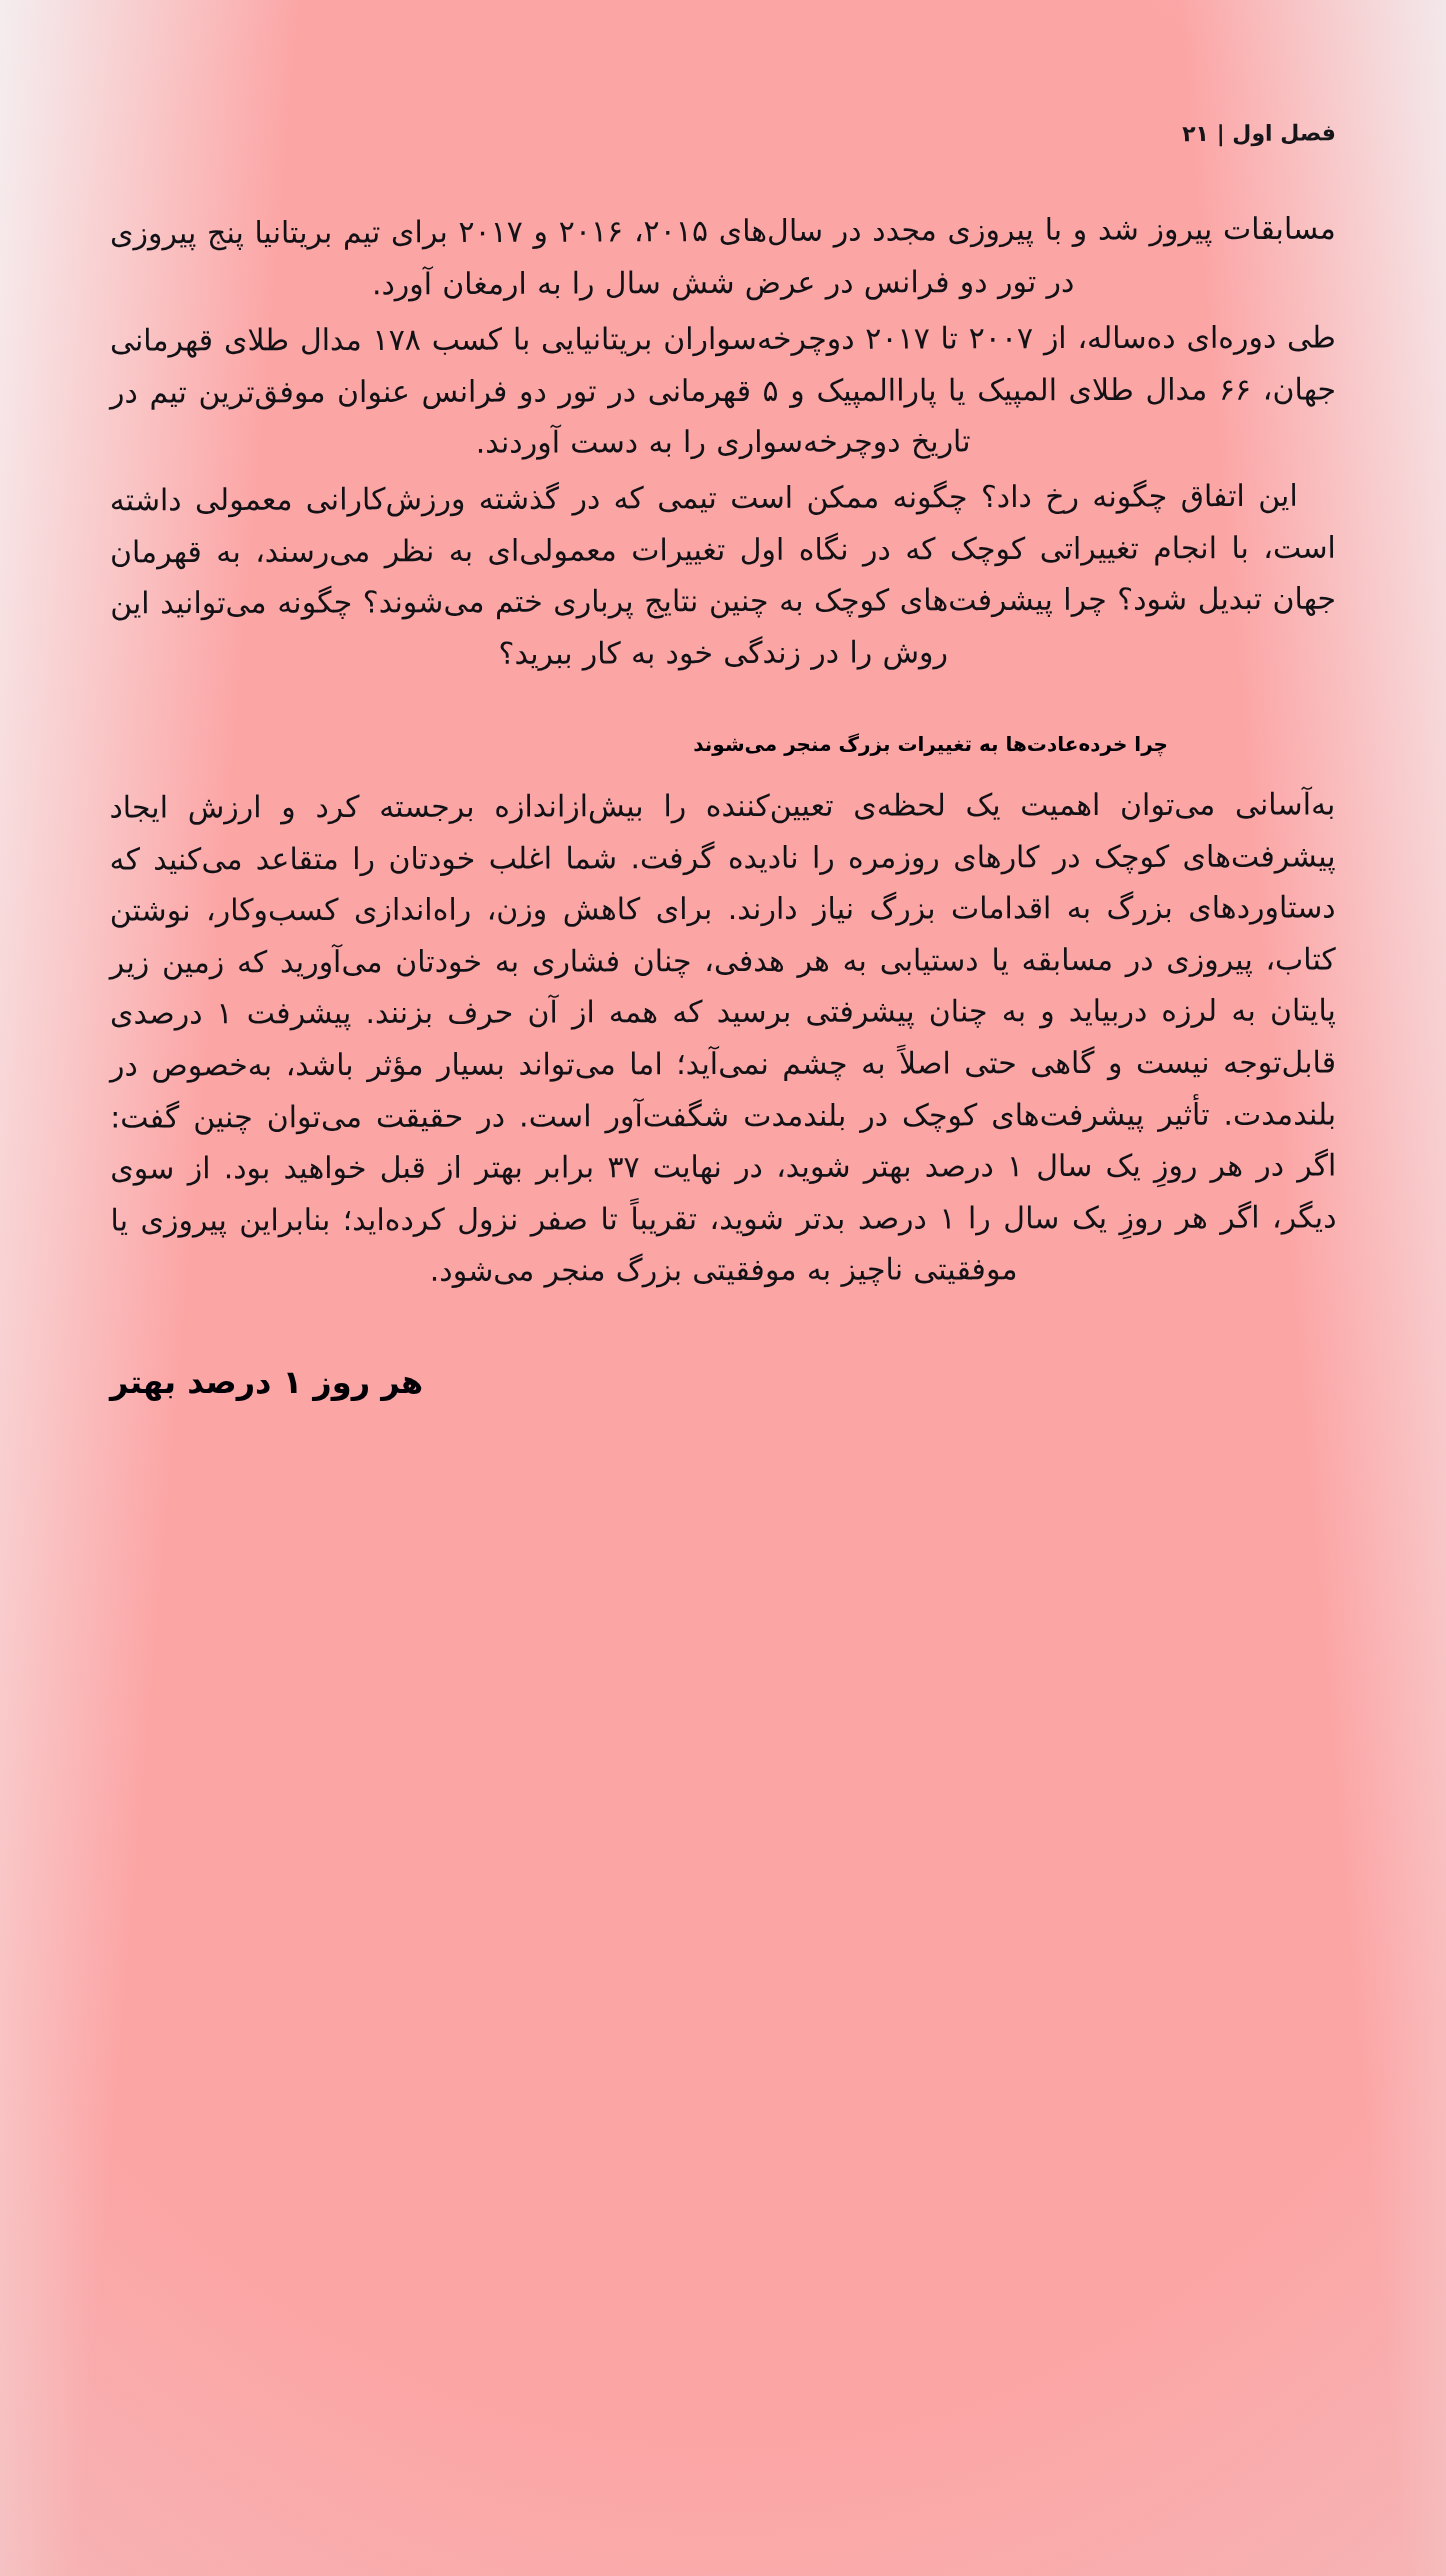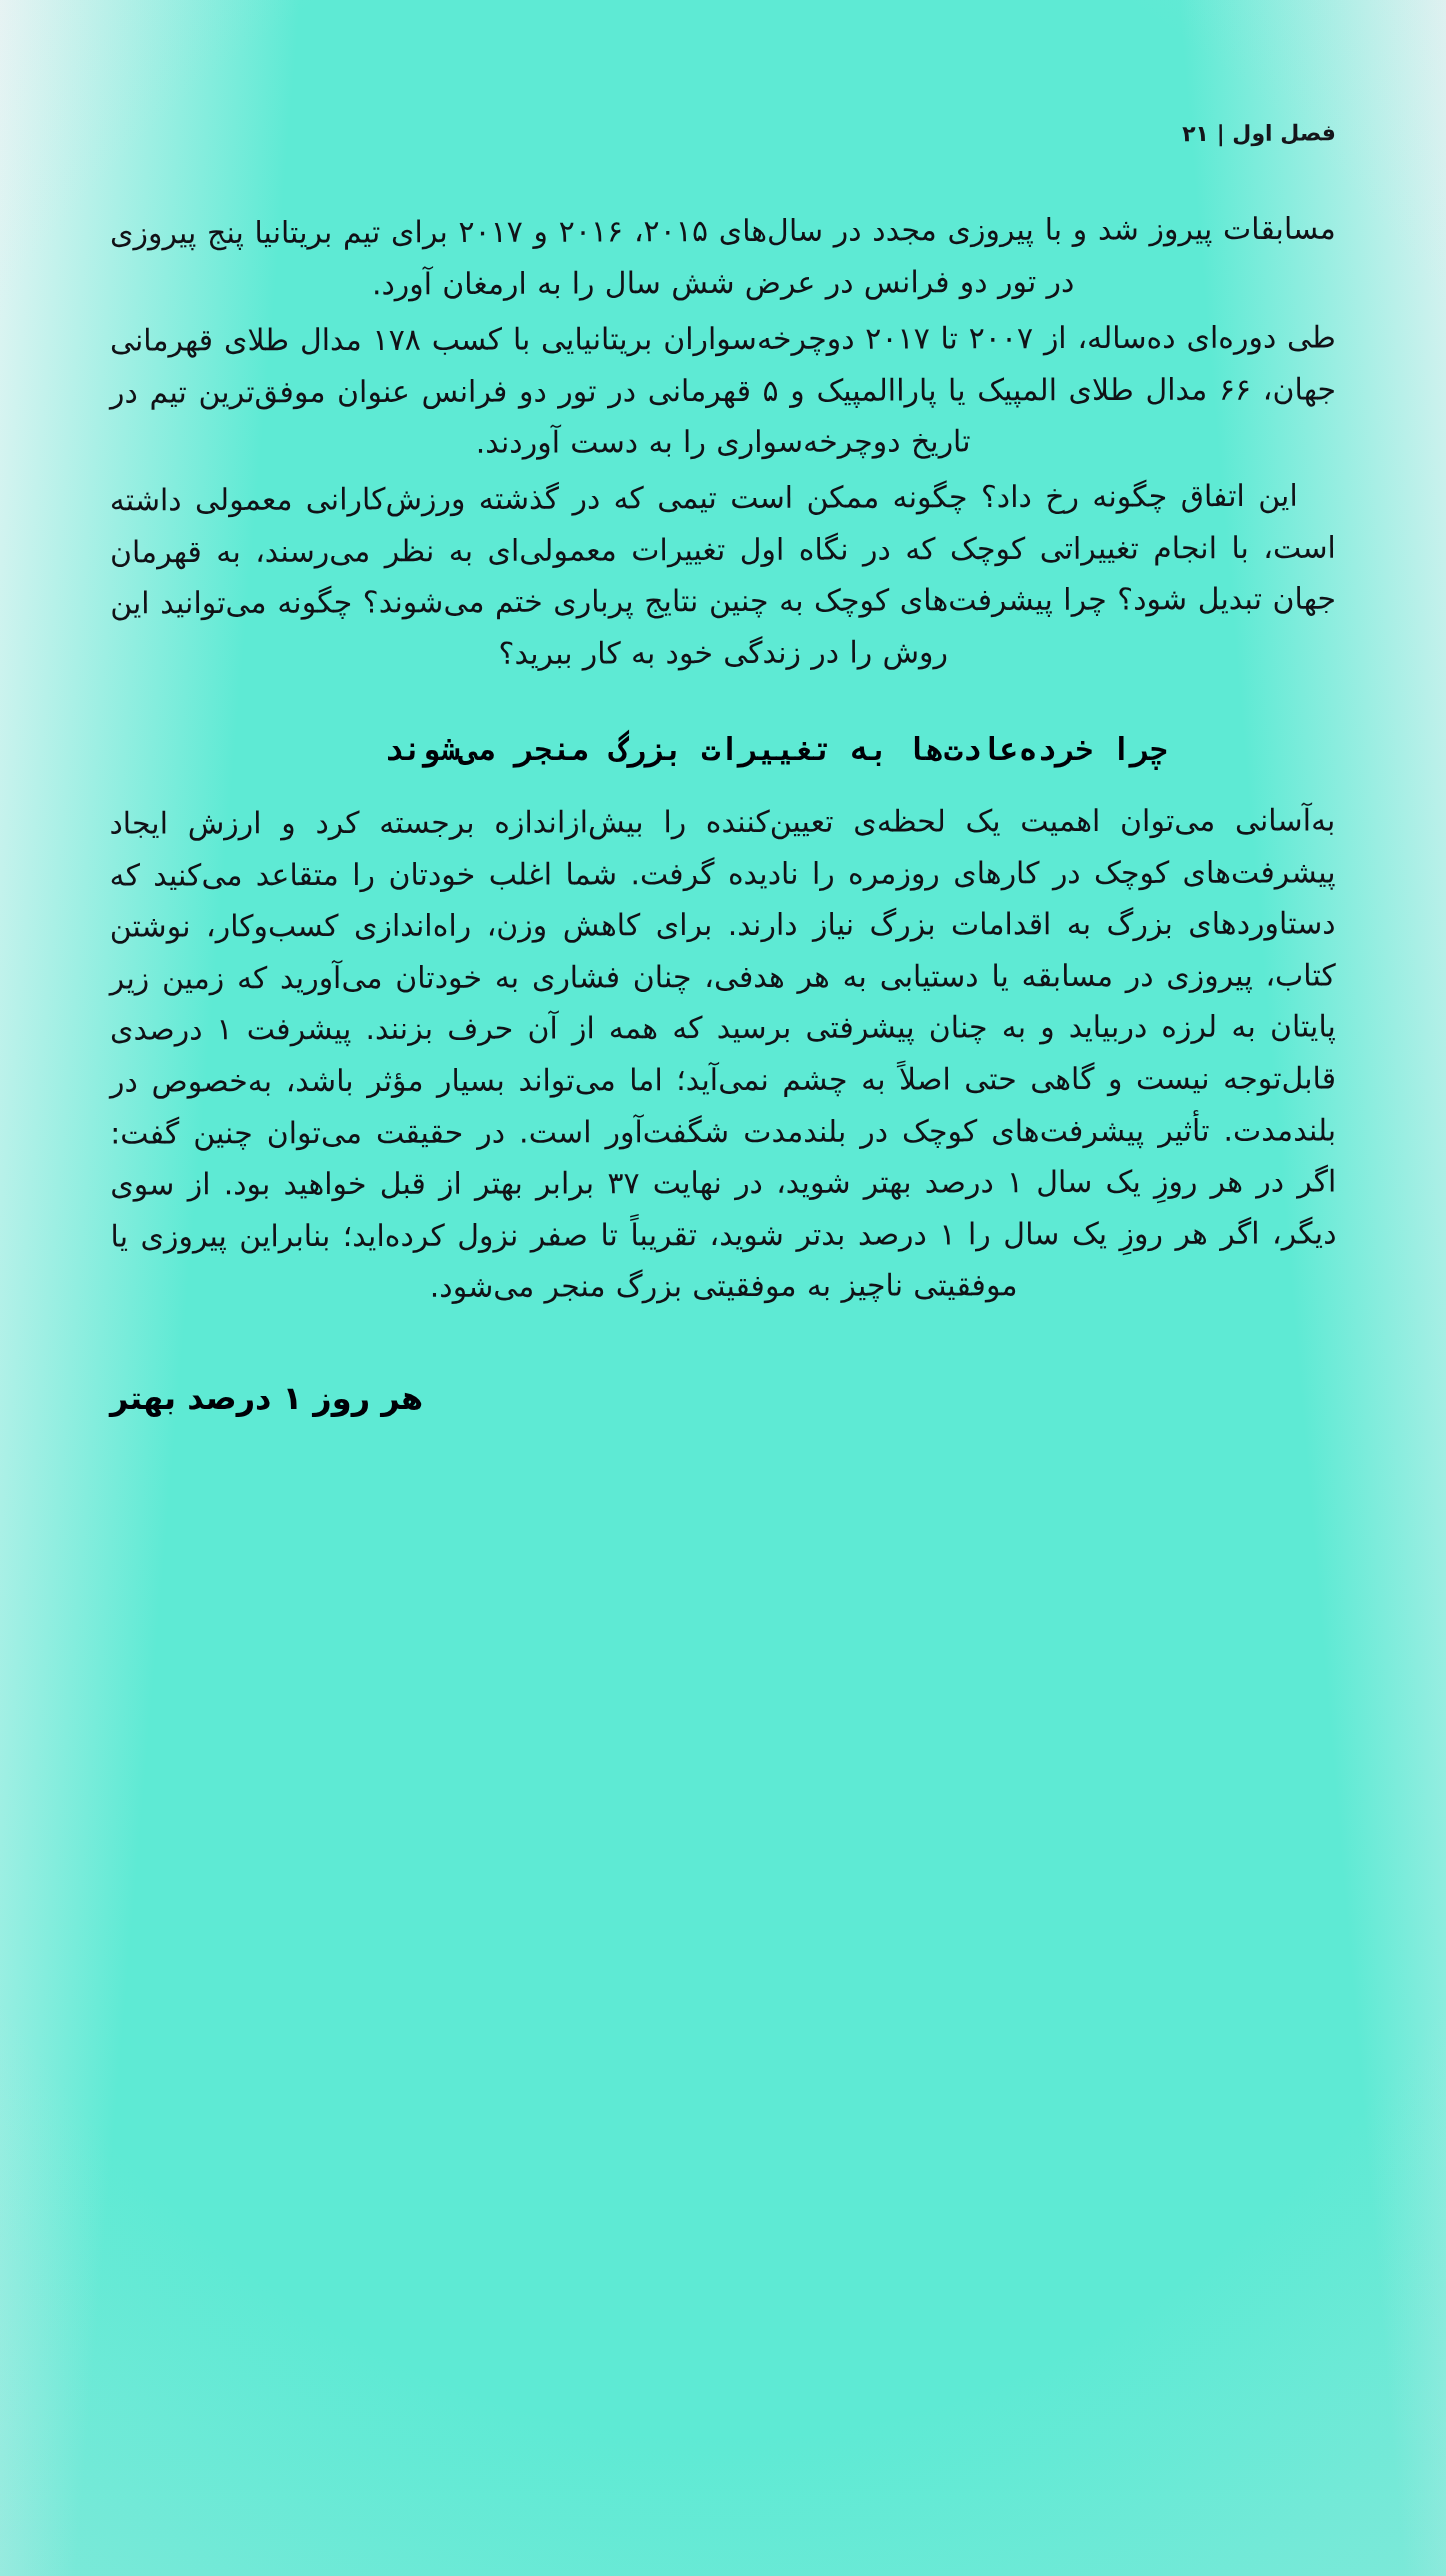--- a/index.html
+++ b/index.html
@@ -7,21 +7,21 @@
     padding: 0;
     background: #ffffff;
   }
   body {
     font-family: "DejaVu Sans", sans-serif;
   }
   .page {
     position: relative;
     width: 1446px;
     height: 2576px;
-    background: #5eead4;
+    background: #fca5a5;
     overflow: hidden;
   }
   
   .scan-tint {
     position: absolute;
     inset: 0;
     background:
       radial-gradient(ellipse 120% 90% at 50% 45%, rgba(255,255,255,0) 55%, rgba(228,228,232,0.55) 100%),
       linear-gradient(95deg, rgba(246,246,248,0.9) 0%, rgba(255,255,255,0) 18%),
       linear-gradient(265deg, rgba(244,244,247,0.85) 0%, rgba(255,255,255,0) 16%);
@@ -50,27 +50,26 @@
     color: #111116;
     margin: 0 0 4.4px 0;
     text-align: justify;
     text-align-last: center;
     word-spacing: 0.7px;
   }
   p.body-par.indent-start {
     text-indent: 38px;
   }
   h2.section-head {
-    font-size: 31px;
+    font-size: 20px;
     font-weight: 700;
     color: #000006;
     margin: 51px 0 20.5px 0;
     text-align: center;
     line-height: 1.5;
-    font-family: Liberation Mono, monospace;
   }
   h2.section-head.left-ish {
     text-align: right;
     padding-right: 168px;
   }
   h3.sub-head {
     font-size: 32px;
     font-weight: 700;
     color: #000006;
     margin: 67px 0 16px 0;

